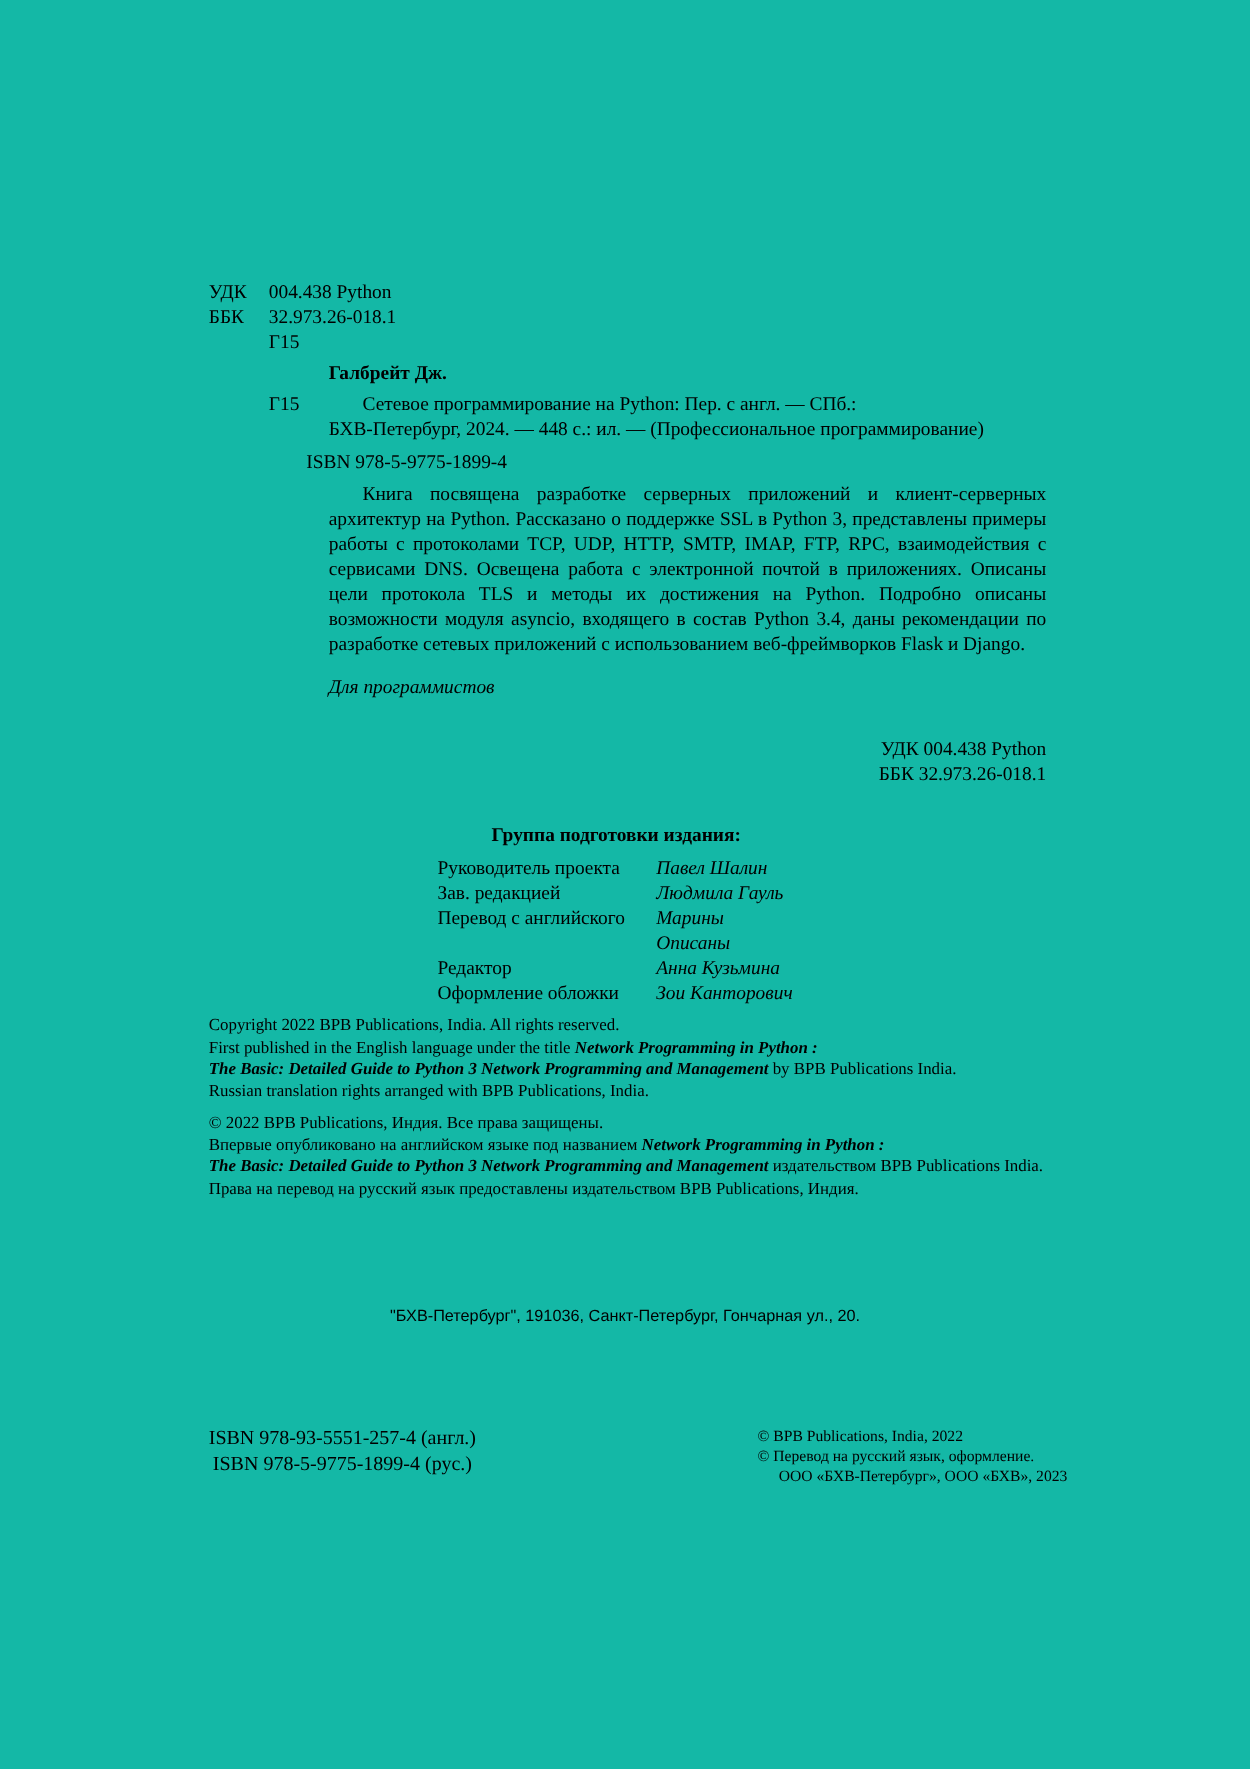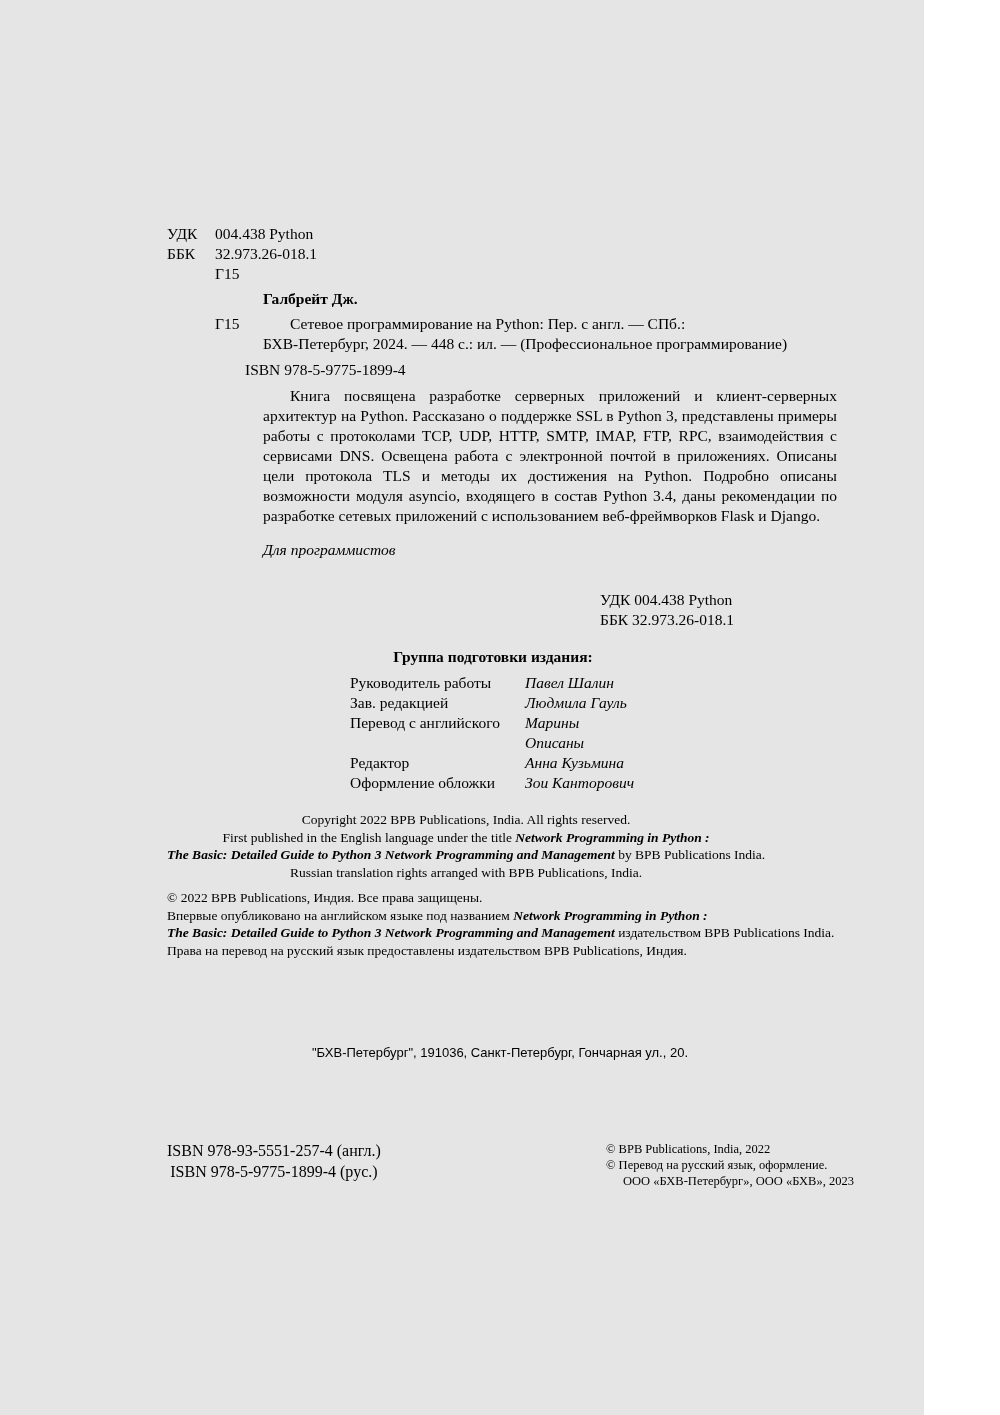--- a/index.html
+++ b/index.html
@@ -1,21 +1,21 @@
 <!DOCTYPE html>
 <html><head>
 <meta charset="utf-8">
 <style>
   * { margin: 0; padding: 0; box-sizing: border-box; }
   html, body { background: #ffffff; }
   .page {
     position: relative;
-    width: 924px;
+    width: 1000px;
     height: 1415px;
-    background: #e5e5e5;
+    background: #14b8a6;
     color: #000000;
     font-family: "Liberation Serif", "DejaVu Serif", serif;
     font-size: 15.5px;
     line-height: 20px;
     overflow: hidden;
   }
   .classification { position: absolute; left: 167px; top: 224px; }
   .cls-row { display: flex; }
   .cls-label { width: 48px; flex: 0 0 48px; }
 
@@ -27,30 +27,30 @@
   .isbn { margin-left: 30px; margin-top: 6px; }
 
   .annotation {
     position: absolute; left: 263px; top: 386px; width: 574px;
     text-align: justify; text-indent: 27px;
   }
   .audience {
     position: absolute; left: 263px; top: 540px; width: 574px;
     text-align: left; font-style: italic;
   }
-  .cls-right { position: absolute; left: 600px; top: 590px; width: 237px; text-align: left; }
+  .cls-right { position: absolute; left: 600px; top: 590px; width: 237px; text-align: right; }
 
   .team { position: absolute; left: 350px; top: 647px; width: 286px; }
-  .team-heading { font-weight: bold; text-align: center; margin-bottom: 6px; }
+  .team-heading { font-weight: bold; text-align: center; margin-bottom: 6px; margin-top: 12px; }
   .team-row { display: flex; }
   .team-role { width: 175px; flex: 0 0 175px; }
   .team-name { font-style: italic; }
 
   .copy-block { position: absolute; left: 167px; font-size: 13.5px; line-height: 17.5px; }
-  .copy-en { top: 811px; text-align: center; }
+  .copy-en { top: 811px; }
   .copy-ru { top: 889px; }
   .bi { font-weight: bold; font-style: italic; }
 
   .address {
     position: absolute; left: 0; top: 1043px; width: 1000px; text-align: center;
     font-family: "Liberation Sans", "DejaVu Sans", sans-serif; font-size: 13px;
   }
 
   .footer-left { position: absolute; left: 167px; top: 1140px; font-size: 16px; line-height: 21px; text-align: center; }
   .footer-right { position: absolute; left: 606px; top: 1141px; font-size: 12.5px; line-height: 16px; }
@@ -91,21 +91,21 @@
   <div class="audience">Для программистов</div>
 
   <div class="cls-right">
     <div>УДК 004.438 Python</div>
     <div>ББК 32.973.26-018.1</div>
   </div>
 
   <div class="team">
     <div class="team-heading">Группа подготовки издания:</div>
     <div class="team-row">
-      <span class="team-role">Руководитель работы</span>
+      <span class="team-role">Руководитель проекта</span>
       <span class="team-name">Павел Шалин</span>
     </div>
     <div class="team-row">
       <span class="team-role">Зав. редакцией</span>
       <span class="team-name">Людмила Гауль</span>
     </div>
     <div class="team-row">
       <span class="team-role">Перевод с английского</span>
       <span class="team-name">Марины Описаны</span>
     </div>

